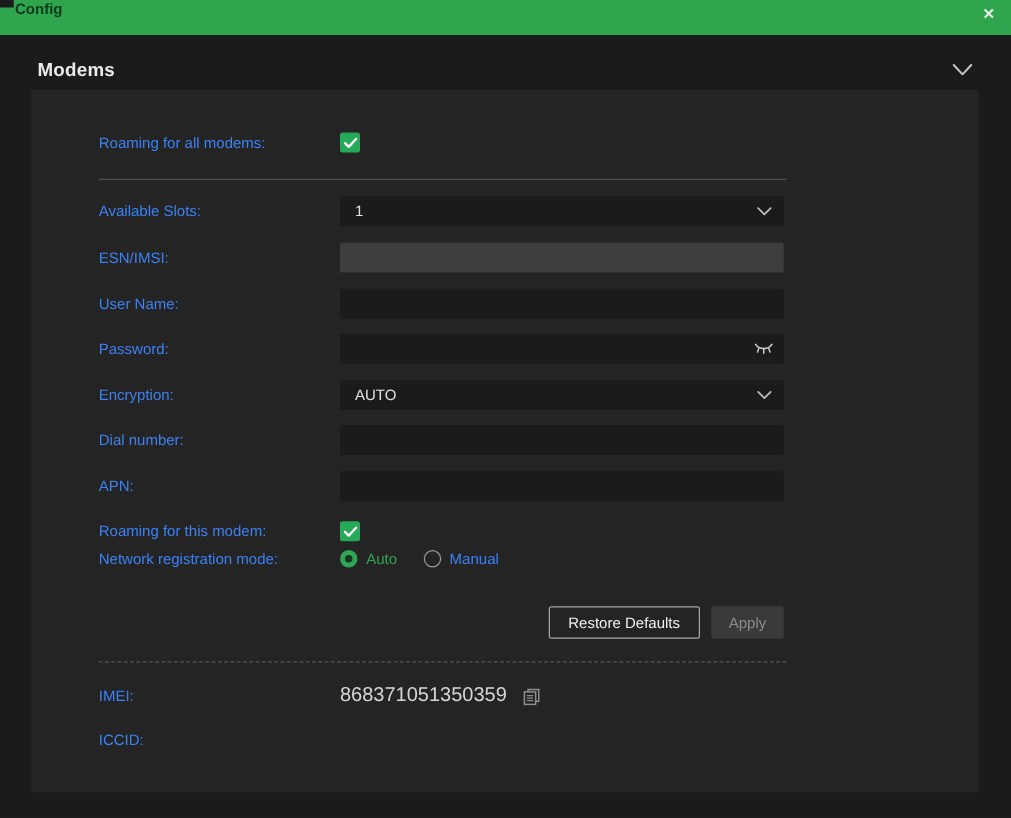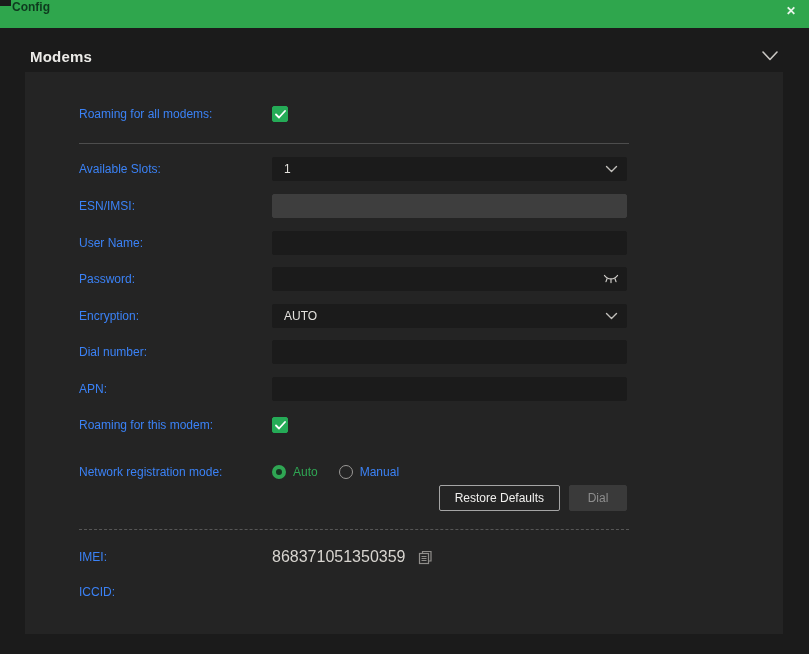--- a/index.html
+++ b/index.html
@@ -257,39 +257,39 @@
     <span class="lbl">Roaming for this modem:</span>
     <div class="ctl" style="height:18px;display:flex;align-items:center;">
       <div class="checkbox checked">
         <svg width="11" height="9" viewBox="0 0 11 9">
           <polyline points="1,4.5 4,7.5 10,1" fill="none" stroke="#ffffff" stroke-width="1.8" stroke-linecap="round" stroke-linejoin="round"></polyline>
         </svg>
       </div>
     </div>
   </div>
 
-  <div class="row" style="top:392px;height:16px;">
+  <div class="row" style="top:367px;height:16px;">
     <span class="lbl">Network registration mode:</span>
     <div class="ctl" style="height:16px;">
       <div class="radio-group">
         <div class="radio-opt selected">
           <span class="radio-circle"></span>
           <span class="radio-label">Auto</span>
         </div>
         <div class="radio-opt">
           <span class="radio-circle"></span>
           <span class="radio-label">Manual</span>
         </div>
       </div>
     </div>
   </div>
 
   <div class="btn-row" style="top:413px;">
     <button class="btn btn-outline">Restore Defaults</button>
-    <button class="btn btn-disabled">Dial</button>
+    <button class="btn btn-disabled">Apply</button>
   </div>
 
   <div class="divider dashed" style="top:457px;"></div>
 
   <div class="row" style="top:475px;height:20px;">
     <span class="lbl">IMEI:</span>
     <div class="info-value">
       <span>868371051350359</span>
       <button class="copy-btn">
         <svg width="15" height="15" viewBox="0 0 15 15">

